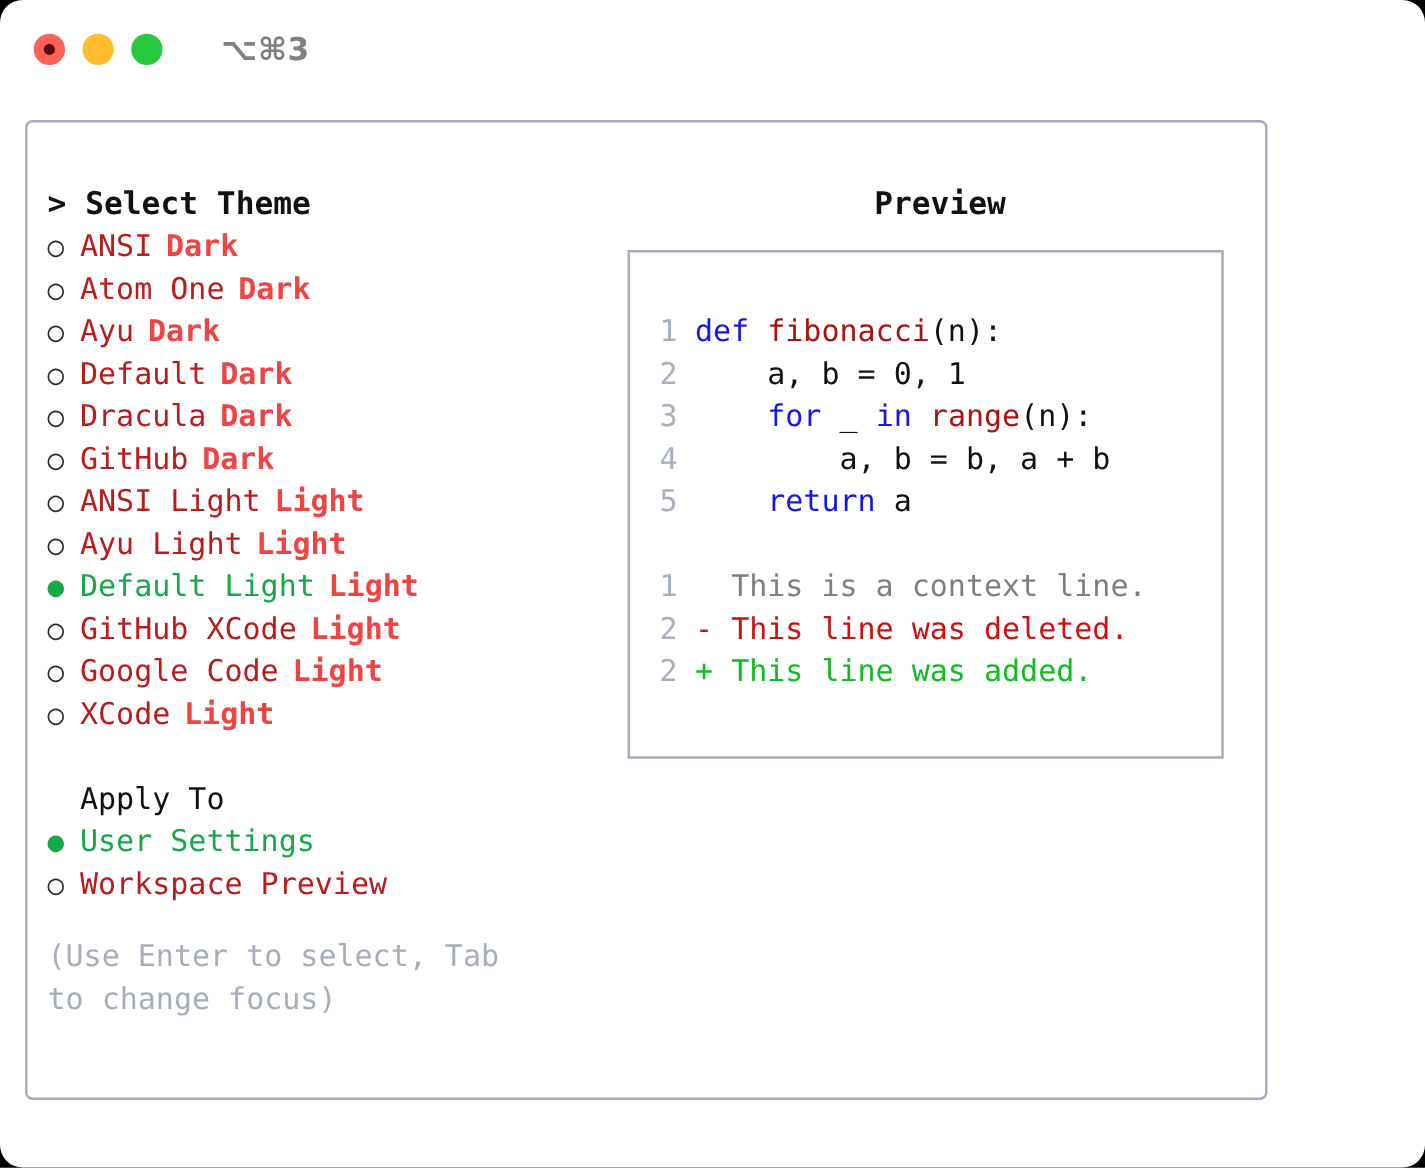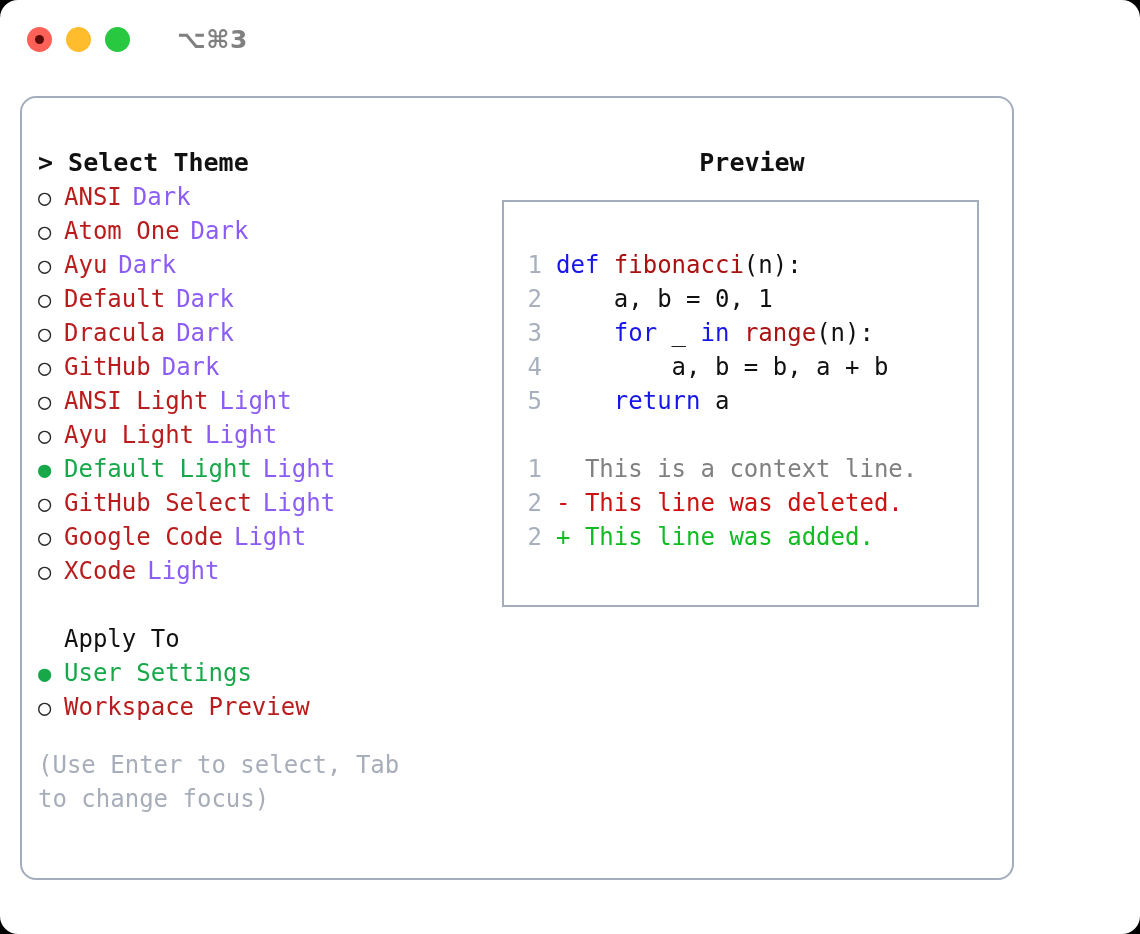--- a/index.html
+++ b/index.html
@@ -74,21 +74,21 @@
   }
 
   
   #main-panel {
     position: absolute;
     left: 20px;
     top: 96px;
     width: 994px;
     height: 784px;
     border: 2px solid #a3adbd;
-    border-radius: 16px;
+    border-radius: 6px;
     box-sizing: border-box;
     background: #ffffff;
   }
 
   
   #theme-column {
     position: absolute;
     left: 16px;
     top: 48px;
     width: 452px;
@@ -116,22 +116,23 @@
     width: 26px;
     flex: 0 0 26px;
     color: #2b2b2b;
     font-size: 22px;
     line-height: 34px;
   }
   .marker.selected { color: #17a84a; }
   .row-name  { color: #b91c1c; }
   .row-name.selected { color: #17a84a; }
   .row-suffix {
-    color: #8b5cf6;
+    color: #ef4444;
     padding-left: 11px;
+    font-weight: bold;
   }
 
   .group-header {
     font-size: 24px;
     color: #111111;
     line-height: 34px;
     height: 34px;
     padding-left: 26px;
     white-space: pre;
   }
@@ -221,21 +222,21 @@
       <div id="theme-list">
           <div class="list-row"><span class="marker">○</span><span class="row-name">ANSI</span><span class="row-suffix">Dark</span></div>
           <div class="list-row"><span class="marker">○</span><span class="row-name">Atom One</span><span class="row-suffix">Dark</span></div>
           <div class="list-row"><span class="marker">○</span><span class="row-name">Ayu</span><span class="row-suffix">Dark</span></div>
           <div class="list-row"><span class="marker">○</span><span class="row-name">Default</span><span class="row-suffix">Dark</span></div>
           <div class="list-row"><span class="marker">○</span><span class="row-name">Dracula</span><span class="row-suffix">Dark</span></div>
           <div class="list-row"><span class="marker">○</span><span class="row-name">GitHub</span><span class="row-suffix">Dark</span></div>
           <div class="list-row"><span class="marker">○</span><span class="row-name">ANSI Light</span><span class="row-suffix">Light</span></div>
           <div class="list-row"><span class="marker">○</span><span class="row-name">Ayu Light</span><span class="row-suffix">Light</span></div>
           <div class="list-row"><span class="marker selected">●</span><span class="row-name selected">Default Light</span><span class="row-suffix">Light</span></div>
-          <div class="list-row"><span class="marker">○</span><span class="row-name">GitHub Select</span><span class="row-suffix">Light</span></div>
+          <div class="list-row"><span class="marker">○</span><span class="row-name">GitHub XCode</span><span class="row-suffix">Light</span></div>
           <div class="list-row"><span class="marker">○</span><span class="row-name">Google Code</span><span class="row-suffix">Light</span></div>
           <div class="list-row"><span class="marker">○</span><span class="row-name">XCode</span><span class="row-suffix">Light</span></div>
         </div>
 
       <div class="spacer-row"></div>
 
       <div class="group-header">Apply To</div>
 
       <div id="apply-to-list">
           <div class="list-row"><span class="marker selected">●</span><span class="row-name selected">User Settings</span></div>

